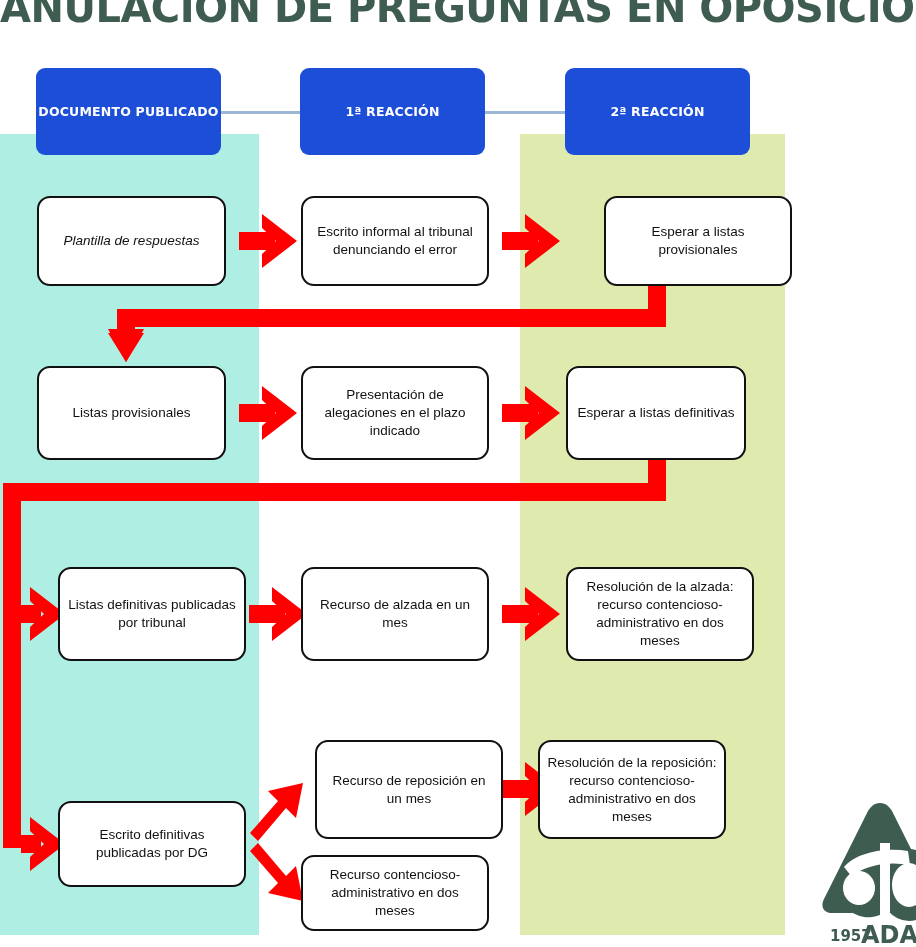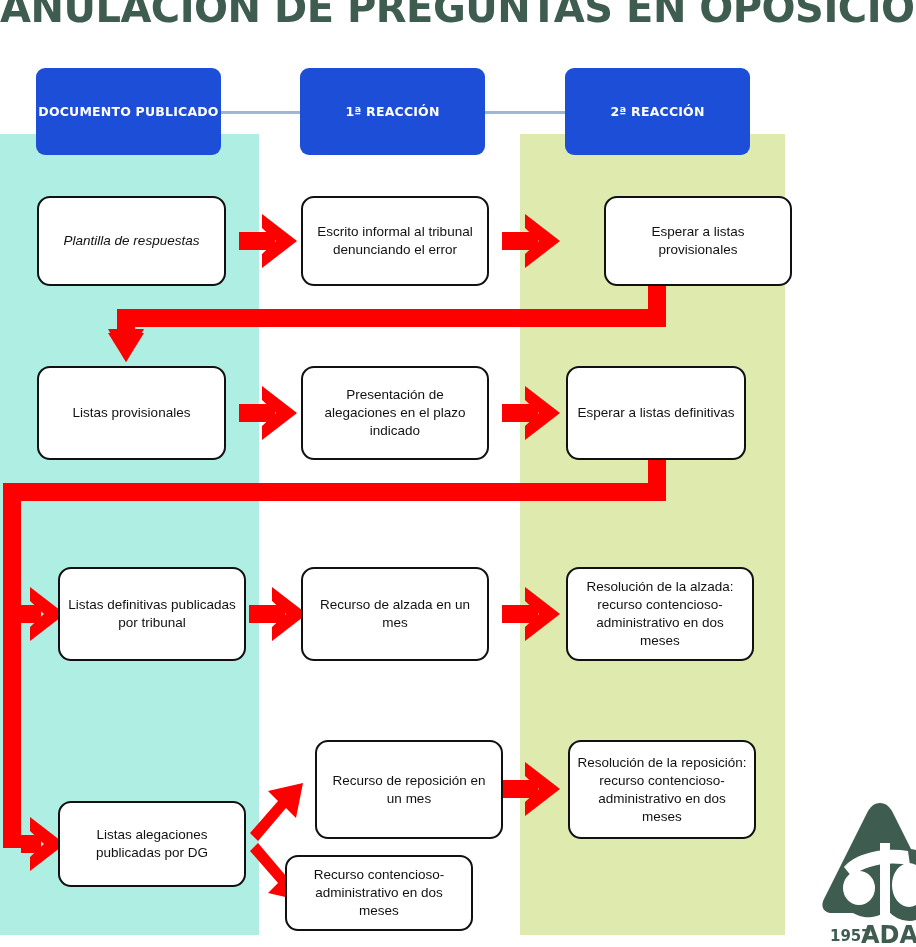--- a/index.html
+++ b/index.html
@@ -102,22 +102,22 @@
   #node-r2c1 { left: 37px;  top: 366px; width: 189px; height: 94px; }
   #node-r2c2 { left: 301px; top: 366px; width: 188px; height: 94px; }
   #node-r2c3 { left: 566px; top: 366px; width: 180px; height: 94px; }
   
   #node-r3c1 { left: 58px;  top: 567px; width: 188px; height: 94px; }
   #node-r3c2 { left: 301px; top: 567px; width: 188px; height: 94px; }
   #node-r3c3 { left: 566px; top: 567px; width: 188px; height: 94px; }
   
   #node-r4c1 { left: 58px;  top: 801px; width: 188px; height: 86px; }
   #node-r4c2a{ left: 315px; top: 740px; width: 188px; height: 99px; }
-  #node-r4c2b{ left: 285px; top: 855px; width: 188px; height: 76px; }
-  #node-r4c3 { left: 568px; top: 740px; width: 188px; height: 99px; }
+  #node-r4c2b{ left: 301px; top: 855px; width: 188px; height: 76px; }
+  #node-r4c3 { left: 538px; top: 740px; width: 188px; height: 99px; }
 
   
   #arrows {
     position: absolute;
     left: 0; top: 0;
     width: 916px; height: 947px;
     z-index: 3;
     pointer-events: none;
   }
 
@@ -220,21 +220,21 @@
   <div class="node" id="node-r1c3">Esperar a listas provisionales</div>
 
   <div class="node" id="node-r2c1">Listas provisionales</div>
   <div class="node" id="node-r2c2">Presentación de alegaciones en el plazo indicado</div>
   <div class="node" id="node-r2c3">Esperar a listas definitivas</div>
 
   <div class="node" id="node-r3c1">Listas definitivas publicadas por tribunal</div>
   <div class="node" id="node-r3c2">Recurso de alzada en un mes</div>
   <div class="node" id="node-r3c3">Resolución de la alzada: recurso contencioso-administrativo en dos meses</div>
 
-  <div class="node" id="node-r4c1">Listas alegaciones publicadas por DG</div>
+  <div class="node" id="node-r4c1">Escrito definitivas publicadas por DG</div>
   <div class="node" id="node-r4c2a">Recurso de reposición en un mes</div>
   <div class="node" id="node-r4c2b">Recurso contencioso-administrativo en dos meses</div>
   <div class="node" id="node-r4c3">Resolución de la reposición: recurso contencioso-administrativo en dos meses</div>
 
   <svg id="logo" viewBox="0 0 140 152" xmlns="http://www.w3.org/2000/svg">
     <defs>
       <mask id="logo-mask">
         <rect x="0" y="0" width="140" height="152" fill="#ffffff"></rect>
 
         <path d="M34,72 C46,58 74,52 98,56 L100,70 C78,66 54,70 42,82 Z" fill="#000000"></path>

